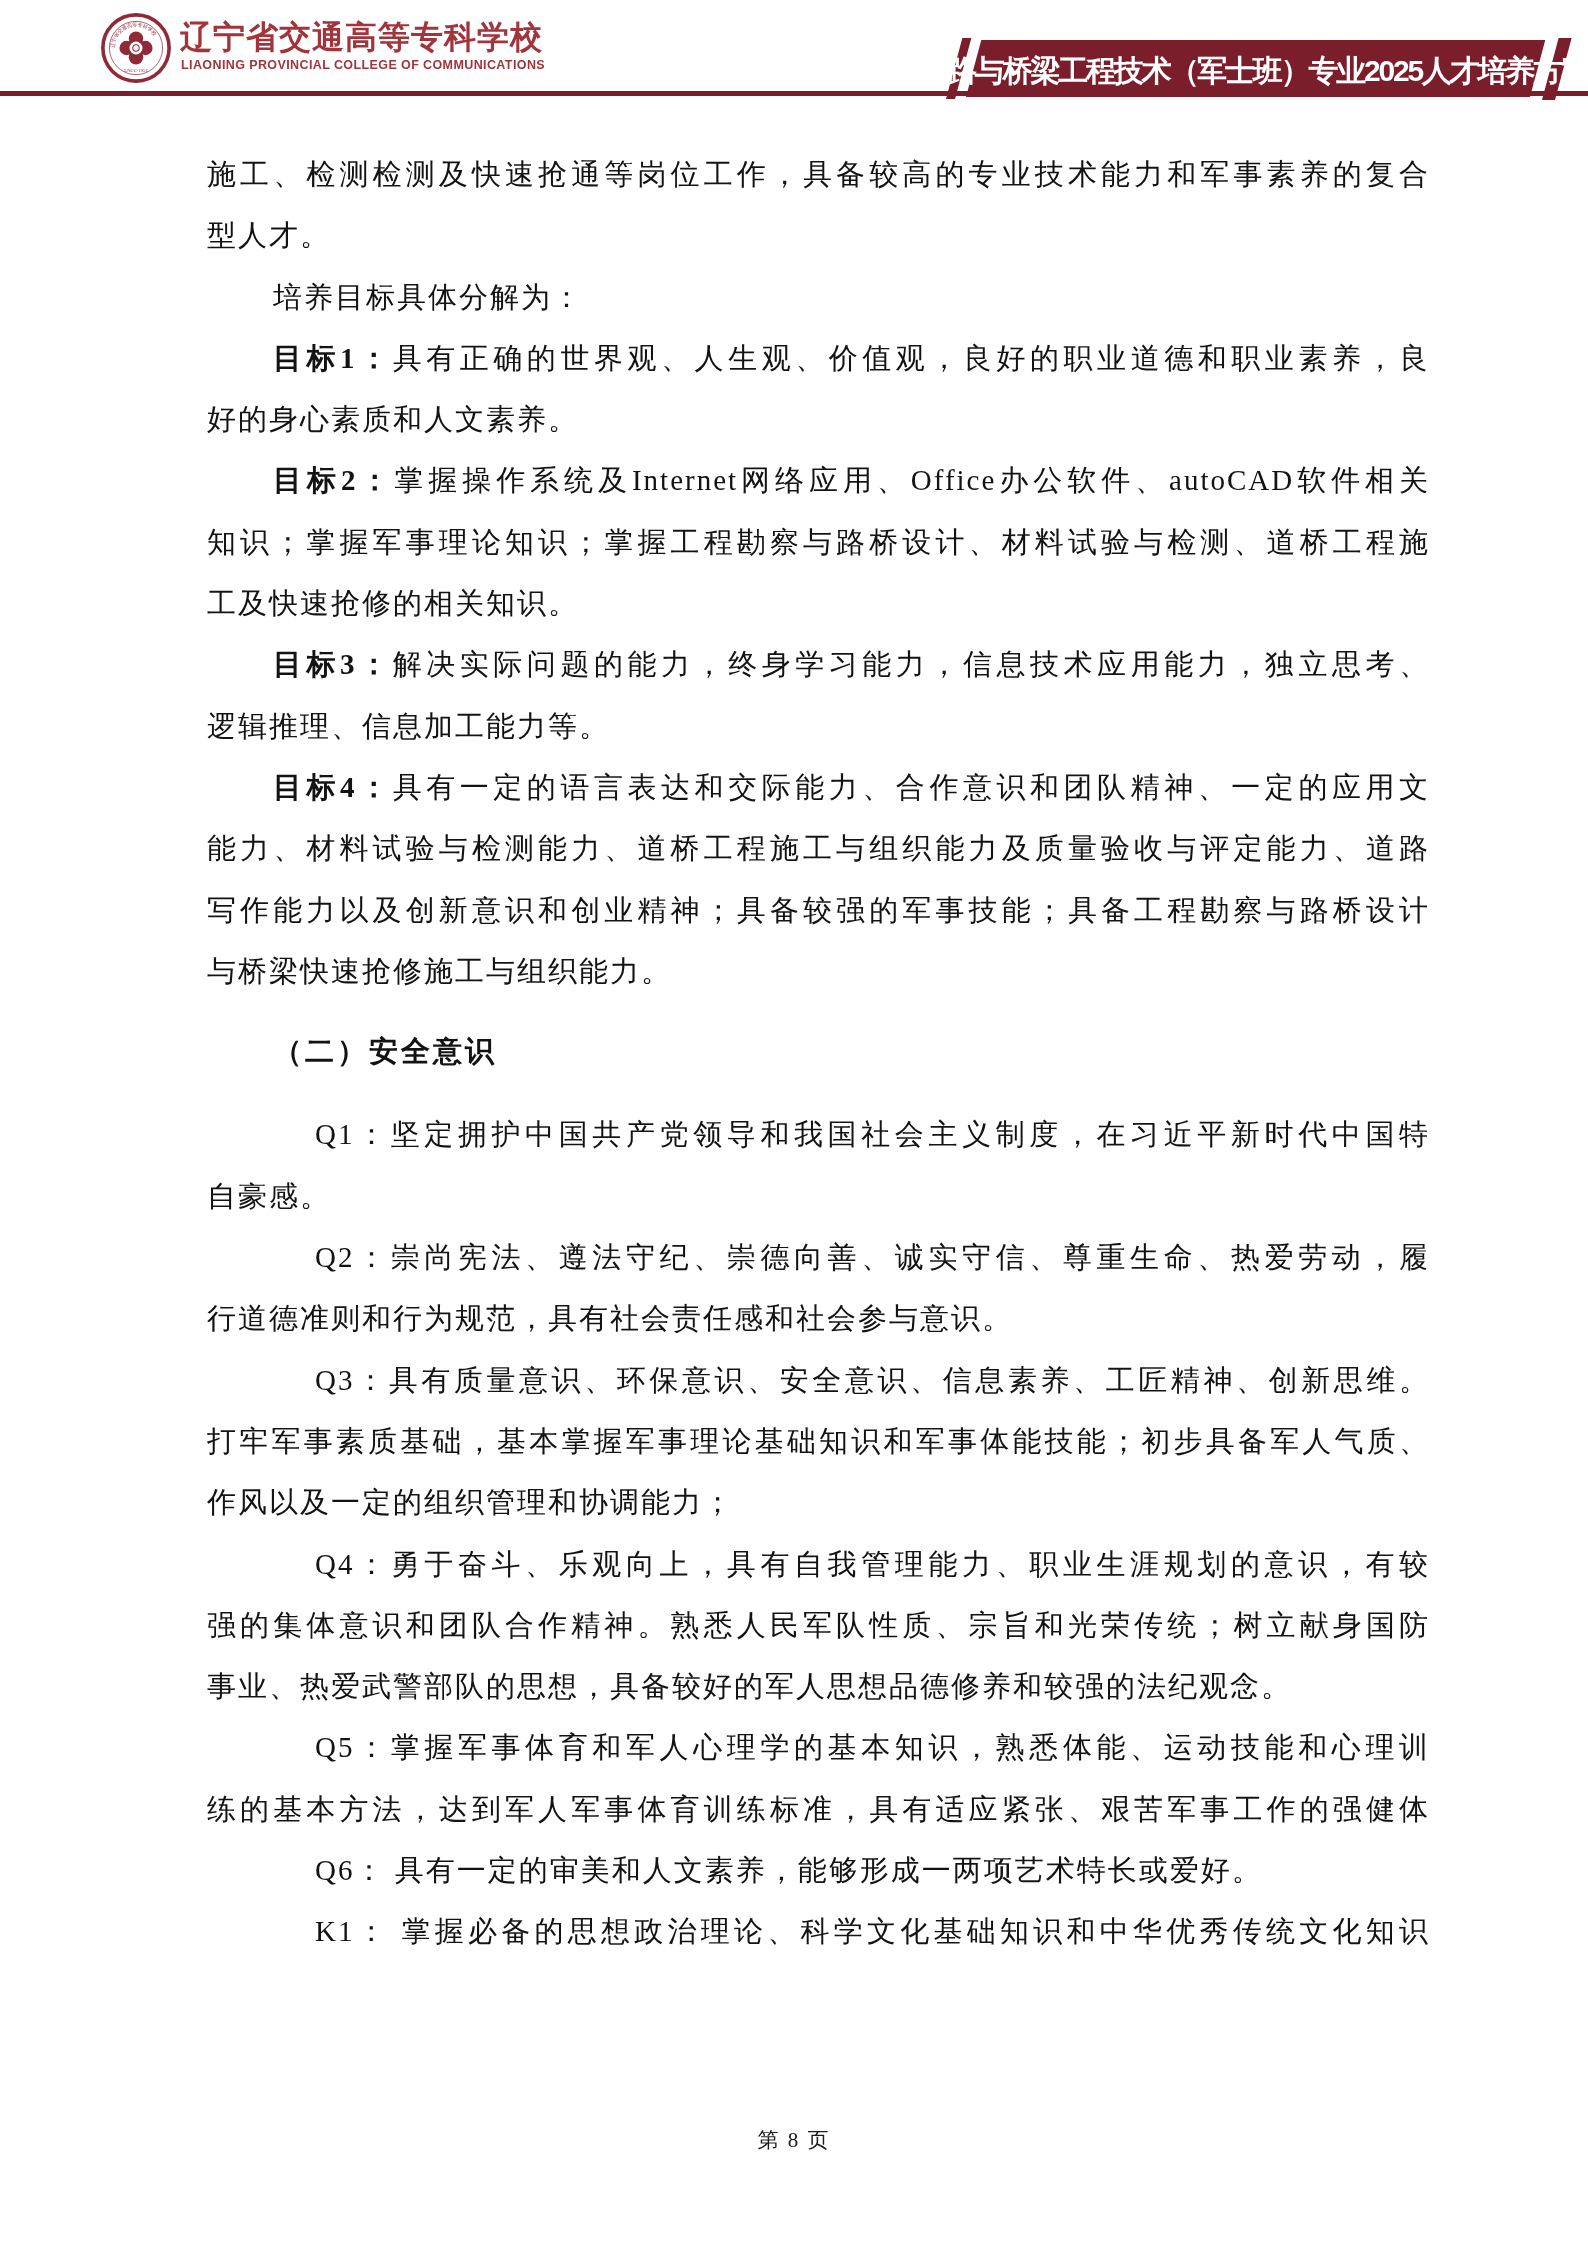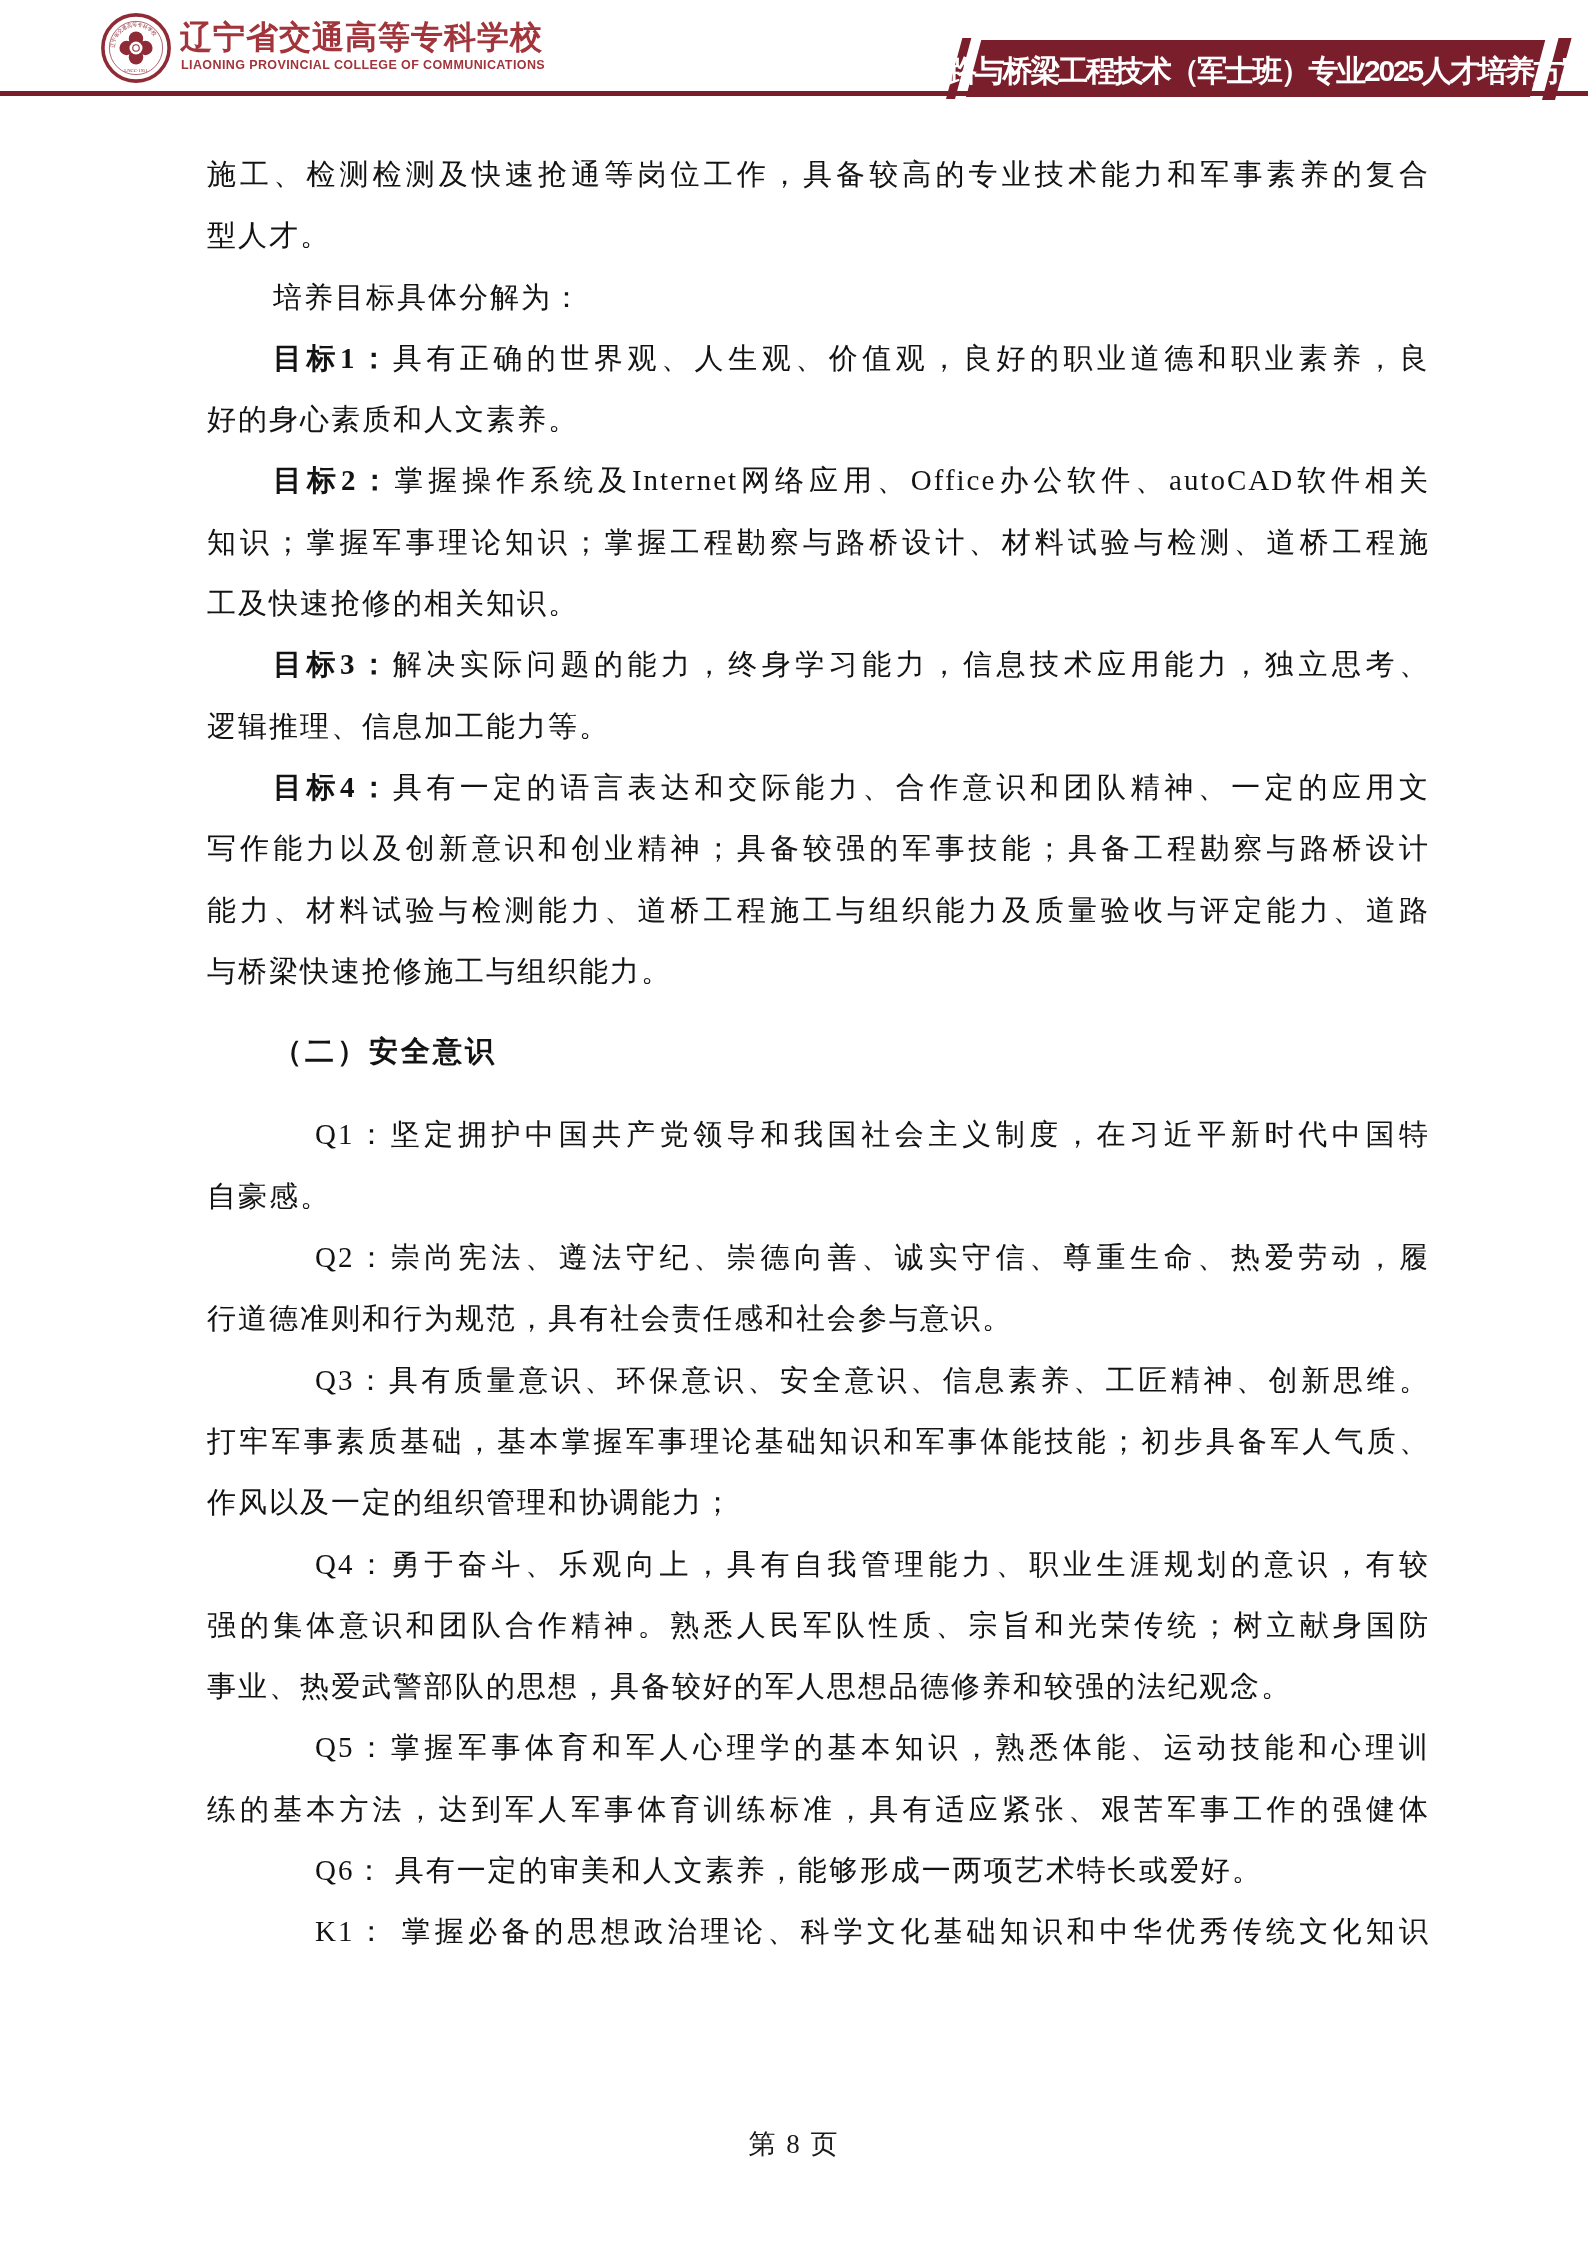--- a/index.html
+++ b/index.html
@@ -30,21 +30,21 @@
   .line{height:61.3px;line-height:61.3px;font-size:29px;letter-spacing:2px;color:#131313;
         text-align:justify;white-space:nowrap;}
   .line.fill{text-align-last:justify;-moz-text-align-last:justify;}
   .ind2{padding-left:66px;}
   .ind3{padding-left:108px;}
   .heading{font-weight:bold;margin-top:19px;margin-bottom:22px;letter-spacing:3px;}
   .line b{font-weight:bold;}
 
   
   .footer{position:absolute;left:0;top:2126px;width:1588px;text-align:center;
-          font-size:27px;color:#1a1a1a;letter-spacing:2px;}
+          font-size:21px;color:#1a1a1a;letter-spacing:2px;}
 </style>
 </head>
 <body>
 
 <div class="page">
 
   <div class="hdr">
 
     <svg class="seal" viewBox="0 0 100 100">
       <circle cx="50" cy="50" r="46" fill="#ffffff" stroke="#8e2b36" stroke-width="5"></circle>
@@ -80,22 +80,22 @@
       <div class="line ind0">型人才。</div>
       <div class="line ind2">培养目标具体分解为：</div>
       <div class="line ind2 fill"><b>目标1：</b>具有正确的世界观、人生观、价值观，良好的职业道德和职业素养，良</div>
       <div class="line ind0">好的身心素质和人文素养。</div>
       <div class="line ind2 fill"><b>目标2：</b>掌握操作系统及Internet网络应用、Office办公软件、autoCAD软件相关</div>
       <div class="line ind0 fill">知识；掌握军事理论知识；掌握工程勘察与路桥设计、材料试验与检测、道桥工程施</div>
       <div class="line ind0">工及快速抢修的相关知识。</div>
       <div class="line ind2 fill"><b>目标3：</b>解决实际问题的能力，终身学习能力，信息技术应用能力，独立思考、</div>
       <div class="line ind0">逻辑推理、信息加工能力等。</div>
       <div class="line ind2 fill"><b>目标4：</b>具有一定的语言表达和交际能力、合作意识和团队精神、一定的应用文</div>
+      <div class="line ind0 fill">能力、材料试验与检测能力、道桥工程施工与组织能力及质量验收与评定能力、道路</div>
       <div class="line ind0 fill">写作能力以及创新意识和创业精神；具备较强的军事技能；具备工程勘察与路桥设计</div>
-      <div class="line ind0 fill">能力、材料试验与检测能力、道桥工程施工与组织能力及质量验收与评定能力、道路</div>
       <div class="line ind0">与桥梁快速抢修施工与组织能力。</div>
       <div class="line ind2 heading">（二）安全意识</div>
       <div class="line ind3 fill">Q1：坚定拥护中国共产党领导和我国社会主义制度，在习近平新时代中国特</div>
       <div class="line ind0">自豪感。</div>
       <div class="line ind3 fill">Q2：崇尚宪法、遵法守纪、崇德向善、诚实守信、尊重生命、热爱劳动，履</div>
       <div class="line ind0">行道德准则和行为规范，具有社会责任感和社会参与意识。</div>
       <div class="line ind3 fill">Q3：具有质量意识、环保意识、安全意识、信息素养、工匠精神、创新思维。</div>
       <div class="line ind0 fill">打牢军事素质基础，基本掌握军事理论基础知识和军事体能技能；初步具备军人气质、</div>
       <div class="line ind0">作风以及一定的组织管理和协调能力；</div>
       <div class="line ind3 fill">Q4：勇于奋斗、乐观向上，具有自我管理能力、职业生涯规划的意识，有较</div>

